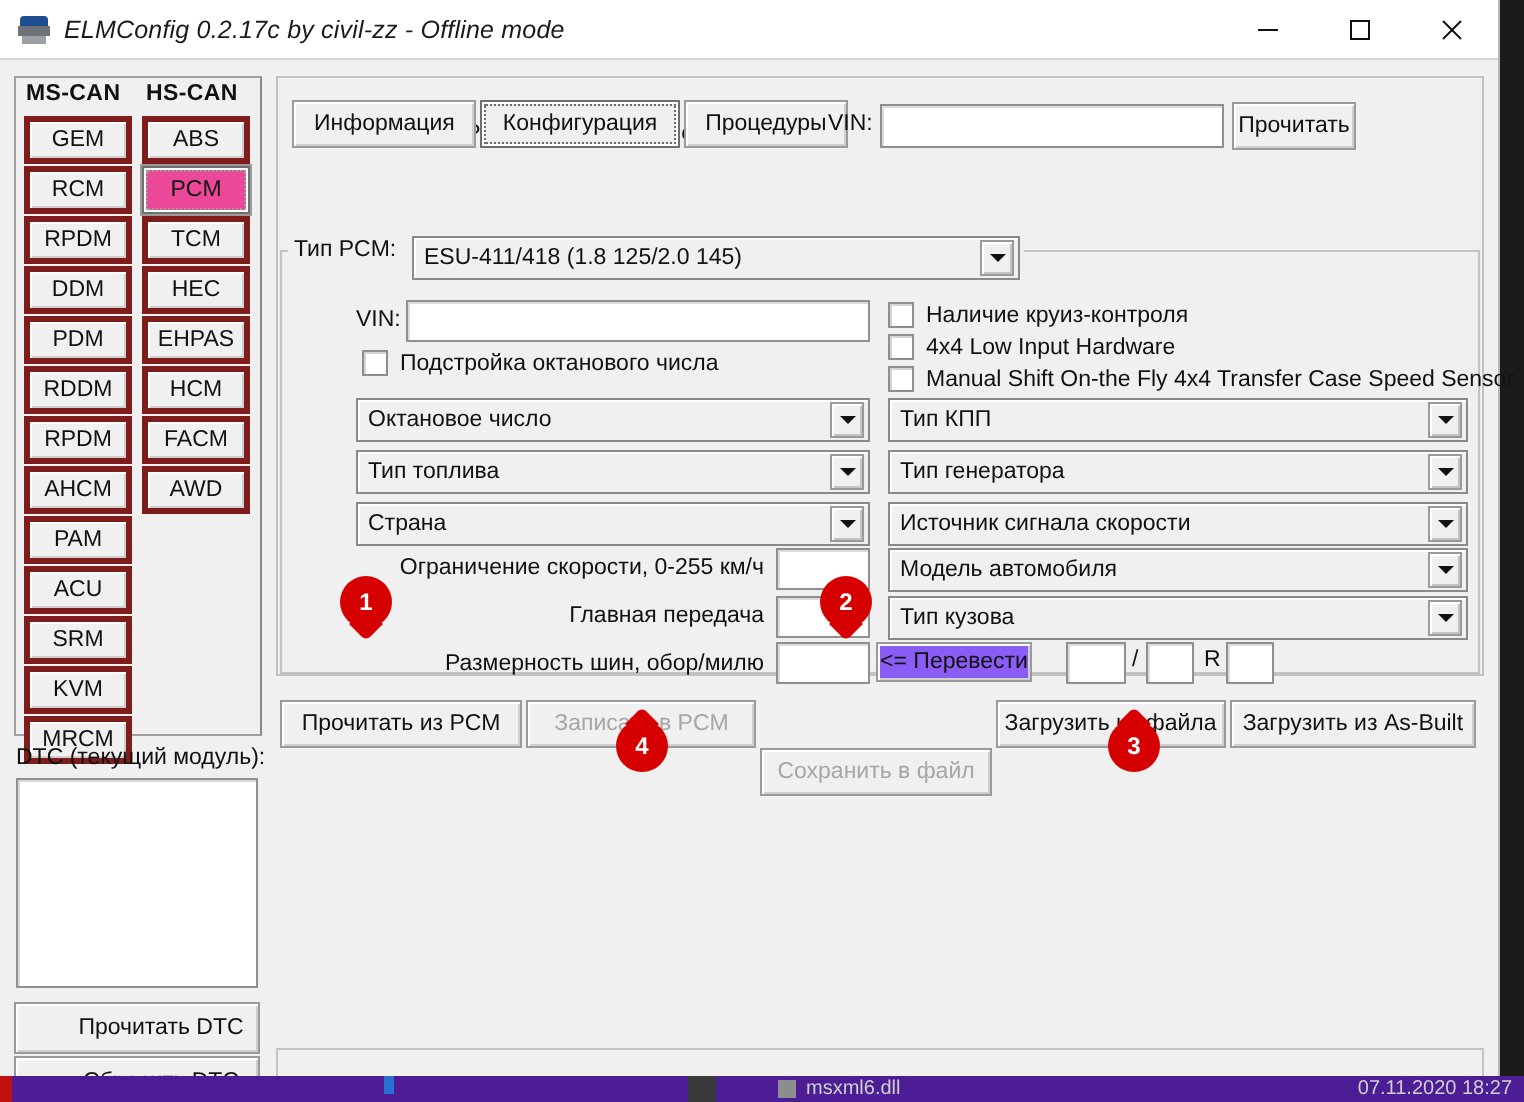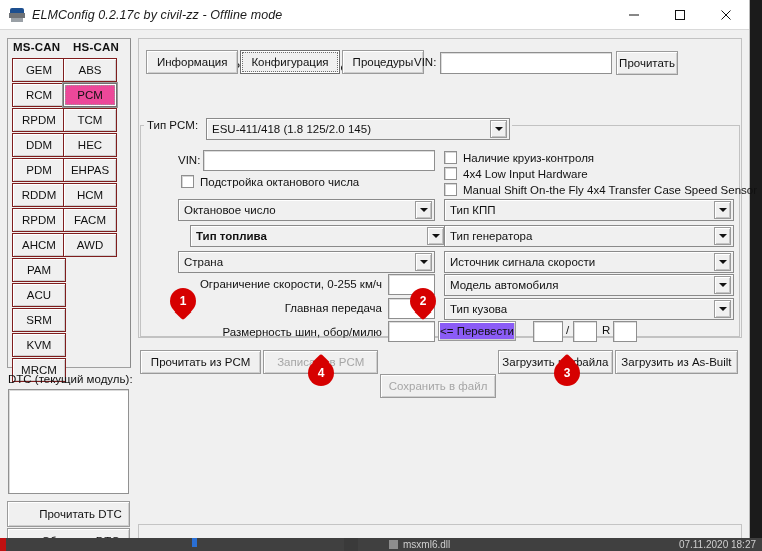--- a/index.html
+++ b/index.html
@@ -83,25 +83,25 @@
     border-right-color:#8a8a8a;
   }
   .can-head {
     position: absolute; top: 2px; font-weight: bold; font-size: 11.5px;
     color: #111; letter-spacing: .2px;
   }
   .can-head.ms { left: 5px; }
   .can-head.hs { left: 65px; }
   .btncol { position: absolute; top: 19px; width: 54px; }
   .btncol.ms { left: 4px; }
-  .btncol.hs { left: 55px; }
+  .btncol.hs { left: 63px; }
   .modbtn {
     width: 54px; height: 24px; margin-bottom: 1px;
     background: #f0f0f0;
-    border: 1px solid #7f1d1d;
+    border: 3px solid #7f1d1d;
     font-family: "Liberation Sans", sans-serif;
     font-size: 11.5px; color: #111;
     display: flex; align-items: center; justify-content: center;
     box-shadow: inset 1px 1px 0 #ffffff, inset -1px -1px 0 #cfcfcf;
   }
   .modbtn.selected {
     border: 1px solid #707070;
     background: #ec4899;
     box-shadow: inset 0 0 0 1px #ffffff, 0 0 0 1px #9b9b9b;
     outline: 1px dotted #9b9b9b; outline-offset: -3px;
@@ -268,21 +268,21 @@
     display: flex; align-items: center; justify-content: center;
     color: #fff; font-size: 12px; font-weight: bold; z-index: 2;
   }
   .marker.up .pin { top: 8px; }
   .marker.up .tail { top: 4px; border-radius: 3px 0 0 0; }
   .marker.up .num { top: 8px; }
 
   
   .taskbar {
     position: absolute; left: 0; bottom: 0; width: 762px; height: 13px;
-    background: #404040; overflow: hidden;
+    background: #4c1d95; overflow: hidden;
   }
   .tb-red { position:absolute; left:0; top:0; width:6px; height:13px; background:#c01111; }
   .tb-accent { position:absolute; left:192px; top:0; width:5px; height:9px; background:#2a6fd4; }
   .tb-grey { position:absolute; left:344px; top:0; width:14px; height:13px; background:#3a3a3a; }
   .tb-ico { position:absolute; left:389px; top:2px; width:9px; height:9px; background:#8d8d8d; }
   .tb-txt {
     position:absolute; left:403px; top:0px; font-size:10px; color:#cfcfcf;
     line-height:13px; white-space:nowrap;
   }
   .tb-clock {
@@ -397,21 +397,21 @@
         <div class="box"></div>
         <div class="ctext">Подстройка октанового числа</div>
       </div>
 
       <div class="combo" style="left:178px; top:169px; width:257px;">
         <div class="cval">Октановое число</div>
         <div class="arrow">
             <i></i>
           </div>
       </div>
-      <div class="combo" style="left:190px; top:195px; width:257px;font-weight:bold;">
+      <div class="combo" style="left:178px; top:195px; width:257px;">
         <div class="cval">Тип топлива</div>
         <div class="arrow">
             <i></i>
           </div>
       </div>
       <div class="combo" style="left:178px; top:221px; width:257px;">
         <div class="cval">Страна</div>
         <div class="arrow">
             <i></i>
           </div>

